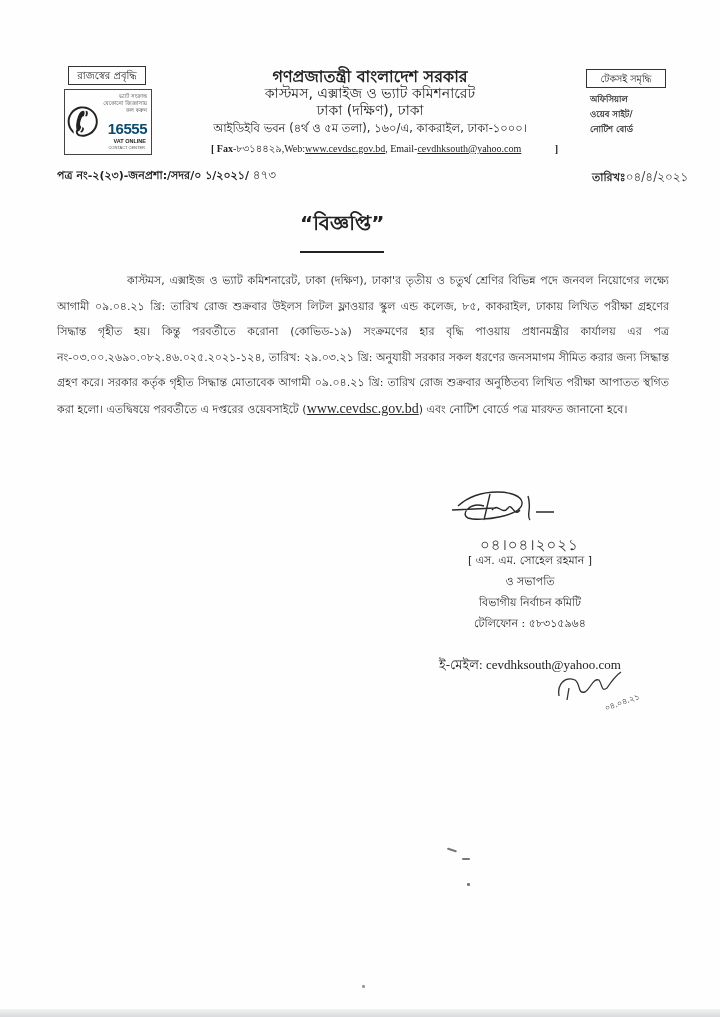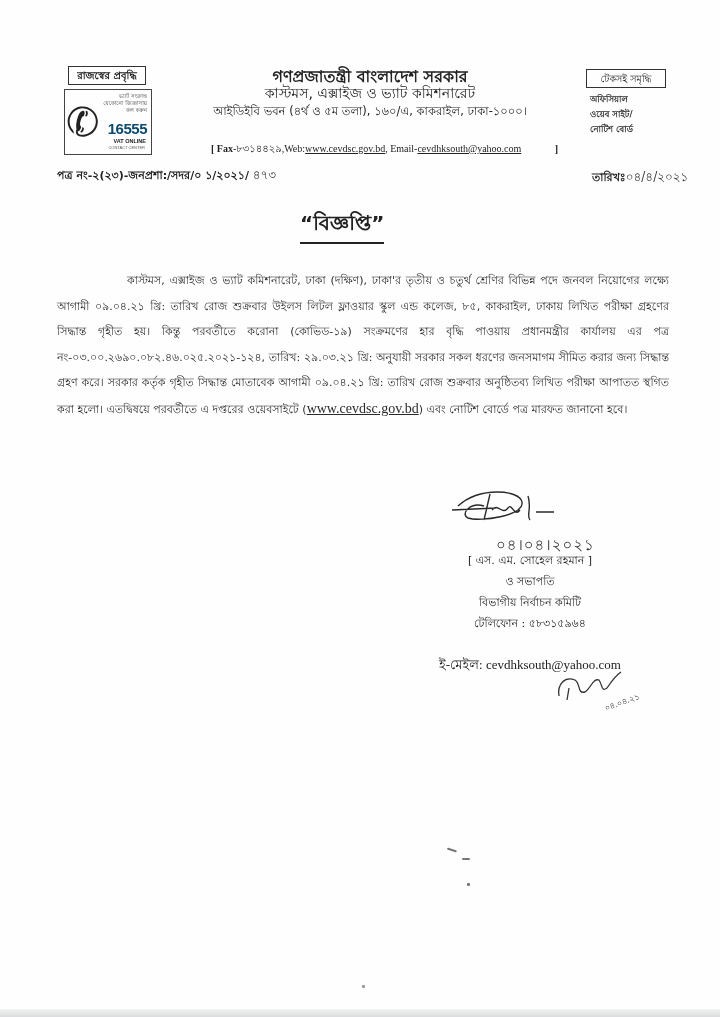--- a/index.html
+++ b/index.html
@@ -9,21 +9,21 @@
       font-family: "DejaVu Sans", "Liberation Sans", sans-serif;
       color: #222;
       position: relative;
     }
     .page { position: absolute; inset: 0; background: #fefefe; }
     .bottom-shade { position: absolute; left: 0; right: 0; bottom: 0; height: 8px;
       background: linear-gradient(to bottom, #f2f2f2, #d9dbdc); }
 
     
     .box-left-label { position: absolute; left: 68px; top: 66px; width: 76px; height: 17px;
-      border: 1.2px solid #333; font-size: 10px; font-weight: bold; text-align: center; line-height: 17px; }
+      border: 1.2px solid #333; font-size: 10px; font-weight: normal; text-align: center; line-height: 17px; }
     .vat-box { position: absolute; left: 64px; top: 89px; width: 86px; height: 64px;
       border: 1.2px solid #444; overflow: hidden; }
     .vat-small { position: absolute; right: 4px; top: 3px; width: 52px; font-size: 5.5px; line-height: 7px;
       text-align: right; color: #444; }
     .vat-phone { position: absolute; left: 1px; top: 12px; font-size: 40px; color: #222; line-height: 1; transform: rotate(-10deg); }
     .vat-num { position: absolute; right: 4px; top: 30px; font-size: 15px; font-weight: bold; color: #0c4a6e; letter-spacing: -0.5px;
       font-family: "Liberation Sans", sans-serif; }
     .vat-online { position: absolute; right: 5px; top: 48px; font-size: 5.5px; font-weight: bold; color: #222;
       font-family: "Liberation Sans", sans-serif; }
     .vat-center { position: absolute; right: 6px; top: 55px; font-size: 4px; color: #555;
@@ -44,30 +44,30 @@
     .right-note { position: absolute; left: 590px; top: 92px; width: 74px; text-align: left; font-size: 8.5px; font-weight: bold; line-height: 15px; color: #333; }
 
     
     .memo { position: absolute; left: 57px; top: 166px; font-size: 11px; font-weight: bold; white-space: nowrap; }
     .memo .hand { font-family: "DejaVu Serif", serif; font-weight: normal; font-size: 12px; color: #333; }
     .date { position: absolute; left: 592px; top: 168px; font-size: 11px; font-weight: bold; white-space: nowrap; }
     .date .hand { font-weight: normal; font-family: "DejaVu Serif", serif; font-size: 12px; color: #333; }
 
     
     .title { position: absolute; left: 300px; top: 208px; font-size: 20px; font-weight: bold;
-      padding-bottom: 1px; border-bottom: 2px solid #222; }
+      padding-bottom: 10px; border-bottom: 2px solid #222; }
 
     
     .body { position: absolute; left: 57px; top: 268px; width: 612px; font-size: 11px; line-height: 25.5px;
       text-align: justify; text-indent: 70px; color: #2a2a2a; }
     .body .url { font-family: "Liberation Serif", serif; font-size: 14px; text-decoration: underline; }
 
     
     .sig-svg { position: absolute; left: 450px; top: 488px; }
-    .sig-date { position: absolute; left: 480px; top: 533px; font-family: "DejaVu Serif", serif; font-size: 15px; color: #333; letter-spacing: 1px; margin-left: 16px; }
+    .sig-date { position: absolute; left: 480px; top: 533px; font-family: "DejaVu Serif", serif; font-size: 15px; color: #333; letter-spacing: 1px; }
     .sig-block { position: absolute; left: 420px; top: 550px; width: 220px; text-align: center; font-size: 11px; line-height: 21px; }
     .sig-block .email { font-family: "Liberation Serif", serif; font-size: 13px; margin-top: 20px; }
     .initial-svg { position: absolute; left: 555px; top: 666px; }
     .initial-date { position: absolute; left: 604px; top: 696px; font-size: 8px; transform: rotate(-20deg); color: #333; font-family: "DejaVu Sans", sans-serif; }
 
     .speck { position: absolute; background: #777; border-radius: 1px; }
   </style>
 </head>
 <body>
 
@@ -82,20 +82,21 @@
     </div>
     <span class="vat-phone">✆</span>
     <div class="vat-num">16555</div>
     <div class="vat-online">VAT ONLINE</div>
     <div class="vat-center">CONTACT CENTER</div>
   </div>
 
   <div class="hdr">
     <div class="l1">গণপ্রজাতন্ত্রী বাংলাদেশ সরকার</div>
     <div class="l">কাস্টমস, এক্সাইজ ও ভ্যাট কমিশনারেট</div>
+    <div class="l">ঢাকা (দক্ষিণ), ঢাকা</div>
     <div class="l4">আইডিইবি ভবন (৪র্থ ও ৫ম তলা), ১৬০/এ, কাকরাইল, ঢাকা-১০০০।</div>
   </div>
   <div class="contact">
     <b>[ Fax</b><span>-৮৩১৪৪২৯</span><span>,Web:</span><u>www.cevdsc.gov.bd</u><span>, Email-</span><u>cevdhksouth@yahoo.com</u><b> ]</b>
   </div>
 
   <div class="box-right-label">টেকসই সমৃদ্ধি</div>
   <div class="right-note">
     <div>অফিসিয়াল</div>
     <div>ওয়েব সাইট/</div>

